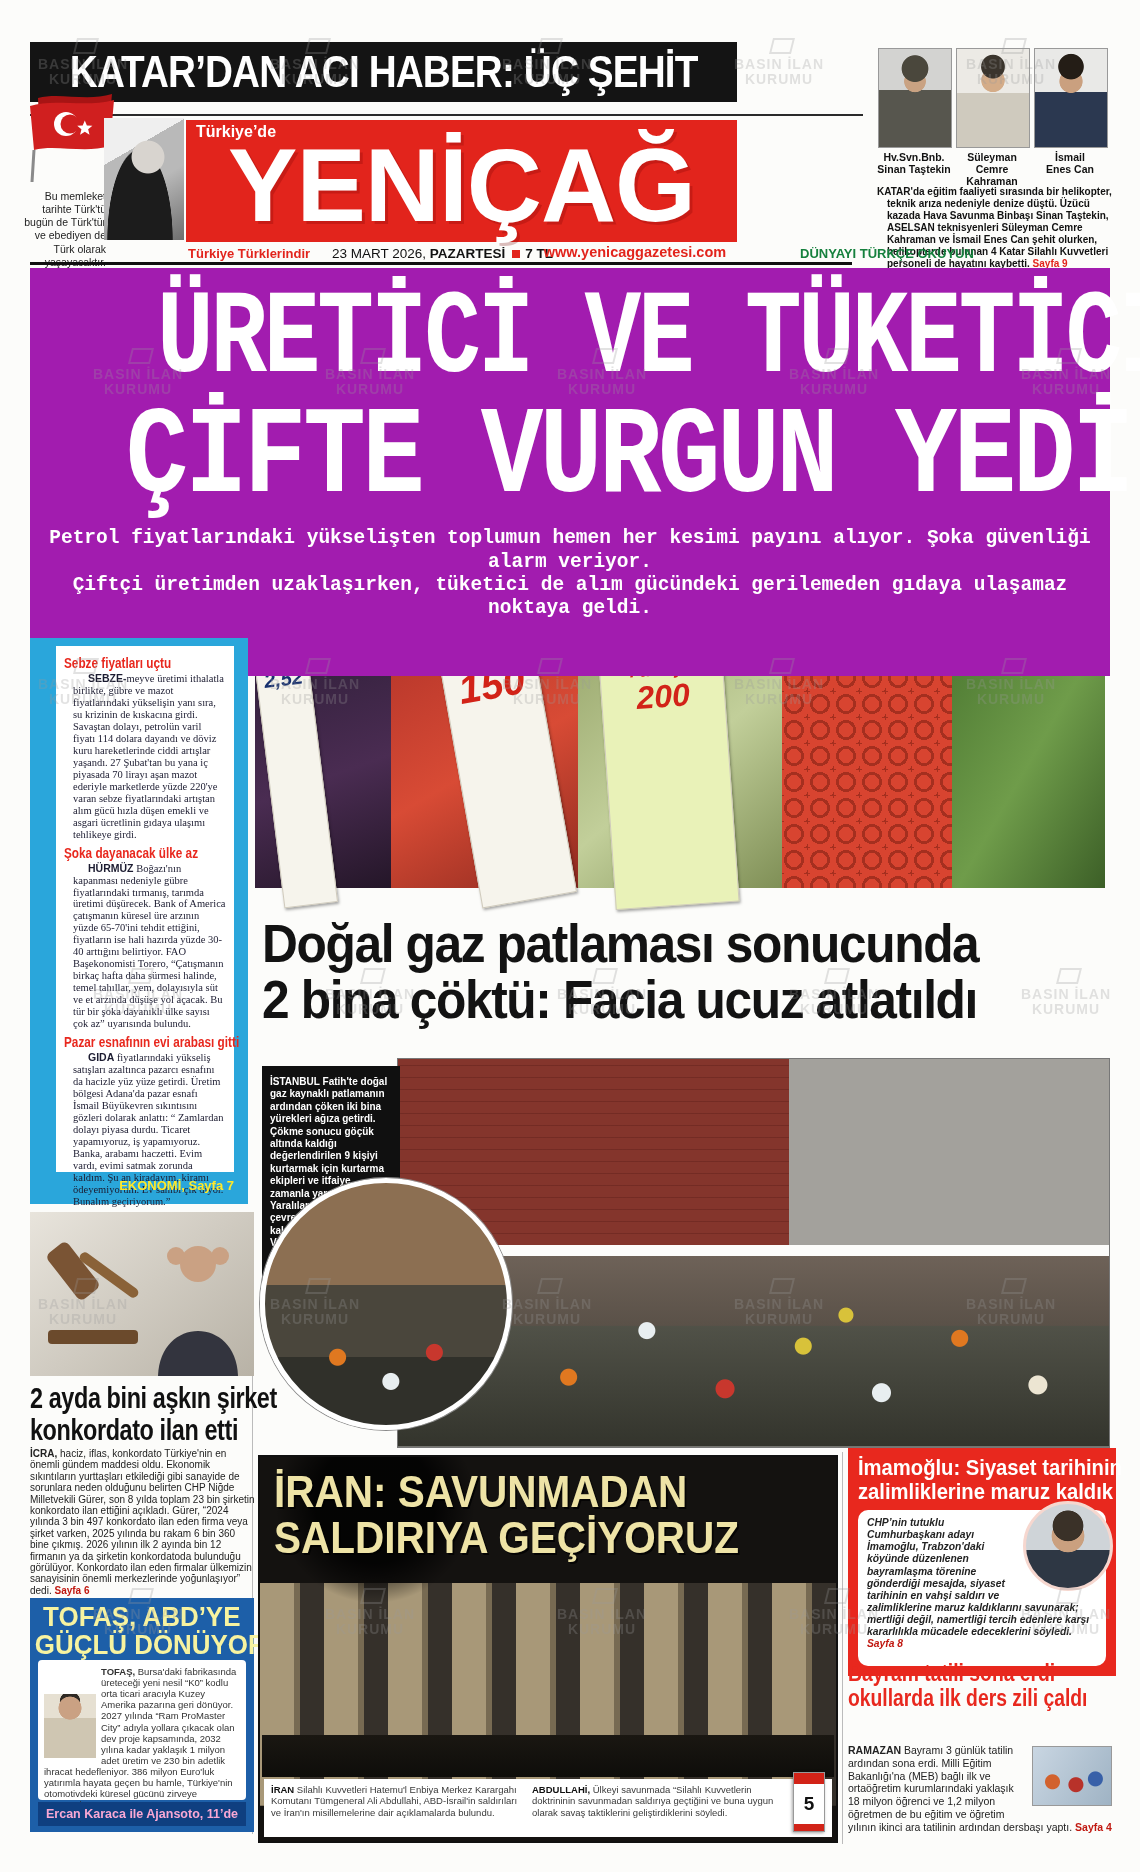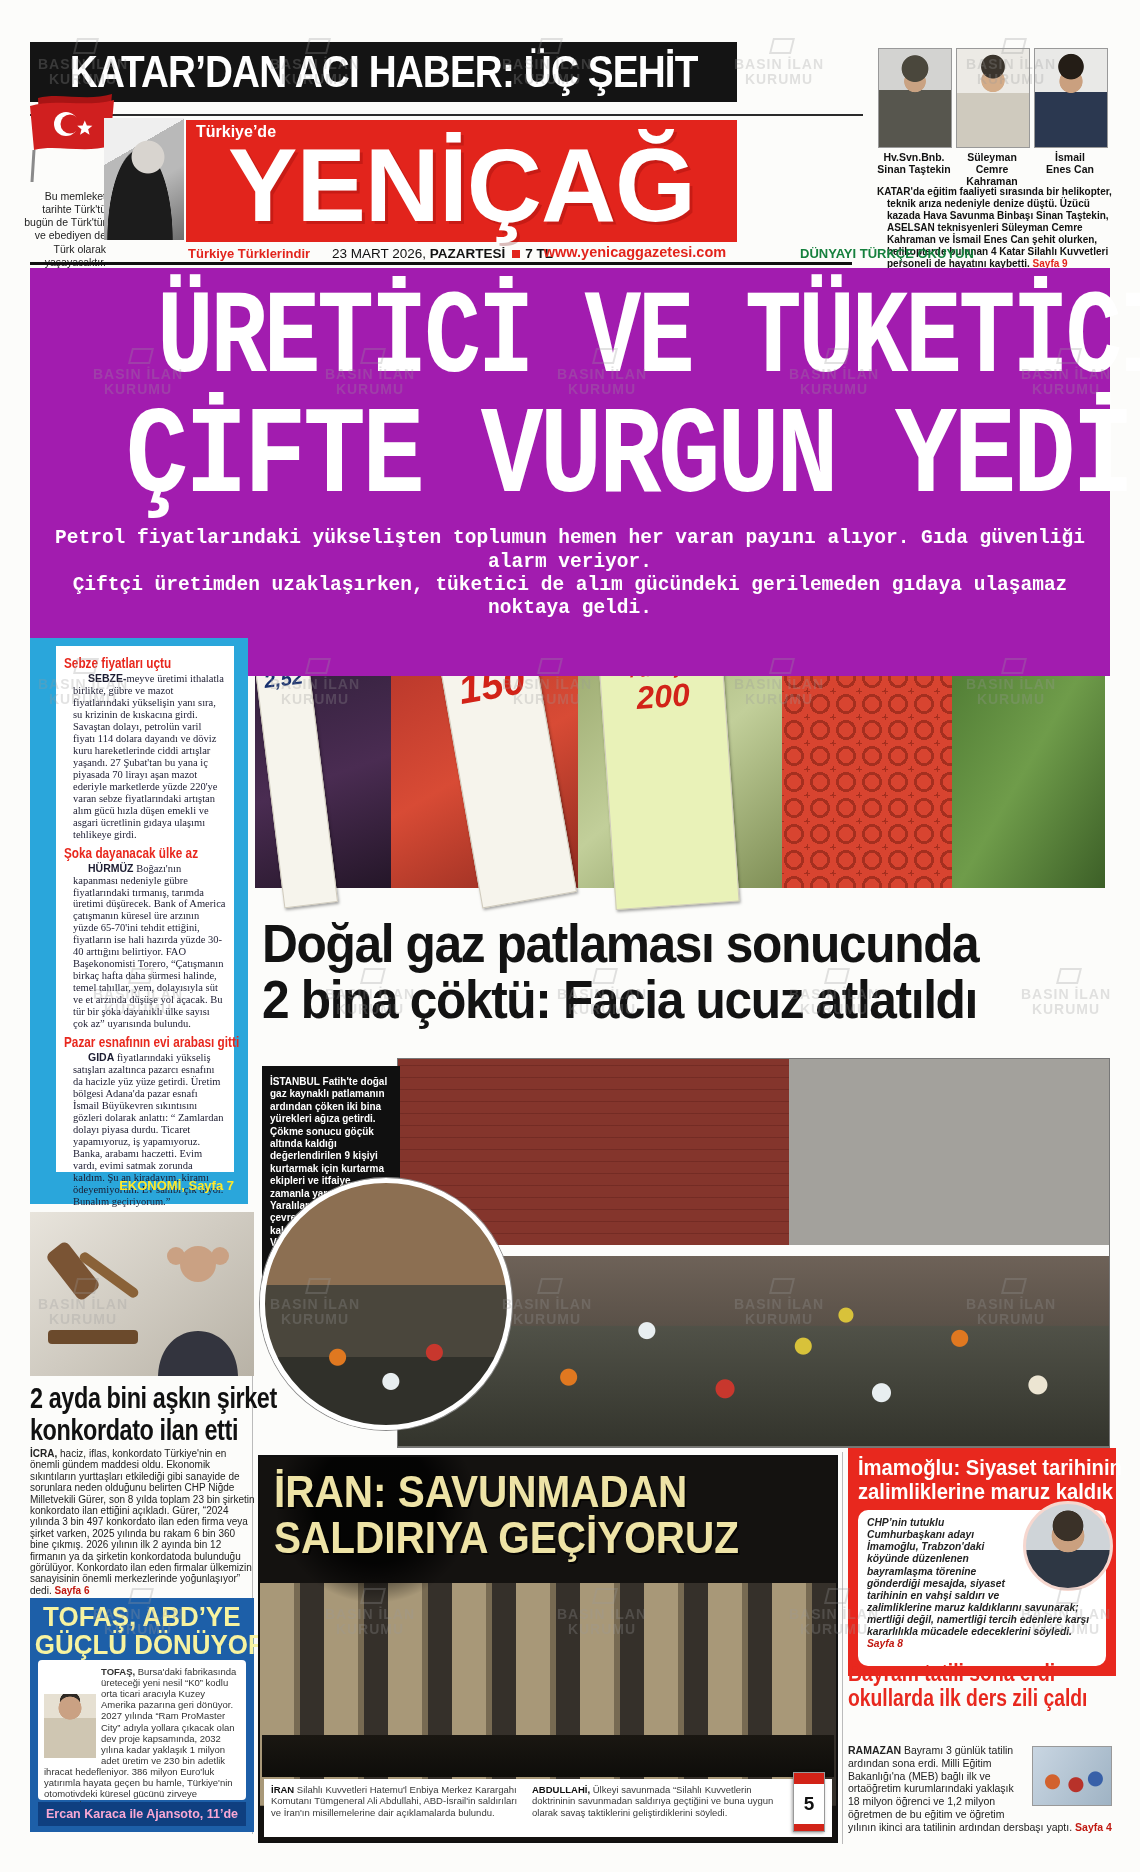--- a/index.html
+++ b/index.html
@@ -243,21 +243,21 @@
   </div>
   <div class="abs slogan-left">Türkiye Türklerindir</div>
   <div class="abs dateline"><span>23 MART 2026,</span> <b>PAZARTESİ</b><span class="sq"></span><b>7 TL</b></div>
   <div class="abs website">www.yenicaggazetesi.com</div>
   <div class="abs slogan-right">DÜNYAYI TÜRKÇE OKUYUN</div>
   <div class="abs rule2"></div>
 
   <div class="abs hero">
     <div class="l l1" style="margin-top:14px;"><span>ÜRETİCİ VE TÜKETİCİ</span></div>
     <div class="l l2"><span>ÇİFTE VURGUN YEDİ</span></div>
-    <div class="deck" style="margin-top:8px;">Petrol fiyatlarındaki yükselişten toplumun hemen her varan payını alıyor. Gıda güvenliği alarm veriyor.</div>
+    <div class="deck" style="margin-top:8px;">Petrol fiyatlarındaki yükselişten toplumun hemen her kesimi payını alıyor. Şoka güvenliği alarm veriyor.</div>
     <div class="deck">Çiftçi üretimden uzaklaşırken, tüketici de alım gücündeki gerilemeden gıdaya ulaşamaz noktaya geldi.</div>
   </div>
 
   <div class="abs veg">
     <div class="vg1"></div>
     <div class="vg2"></div>
     <div class="vg3"></div>
     <div class="vg4"></div>
     <div class="vg5"></div>
     <div class="tag tag1">2,52</div>

